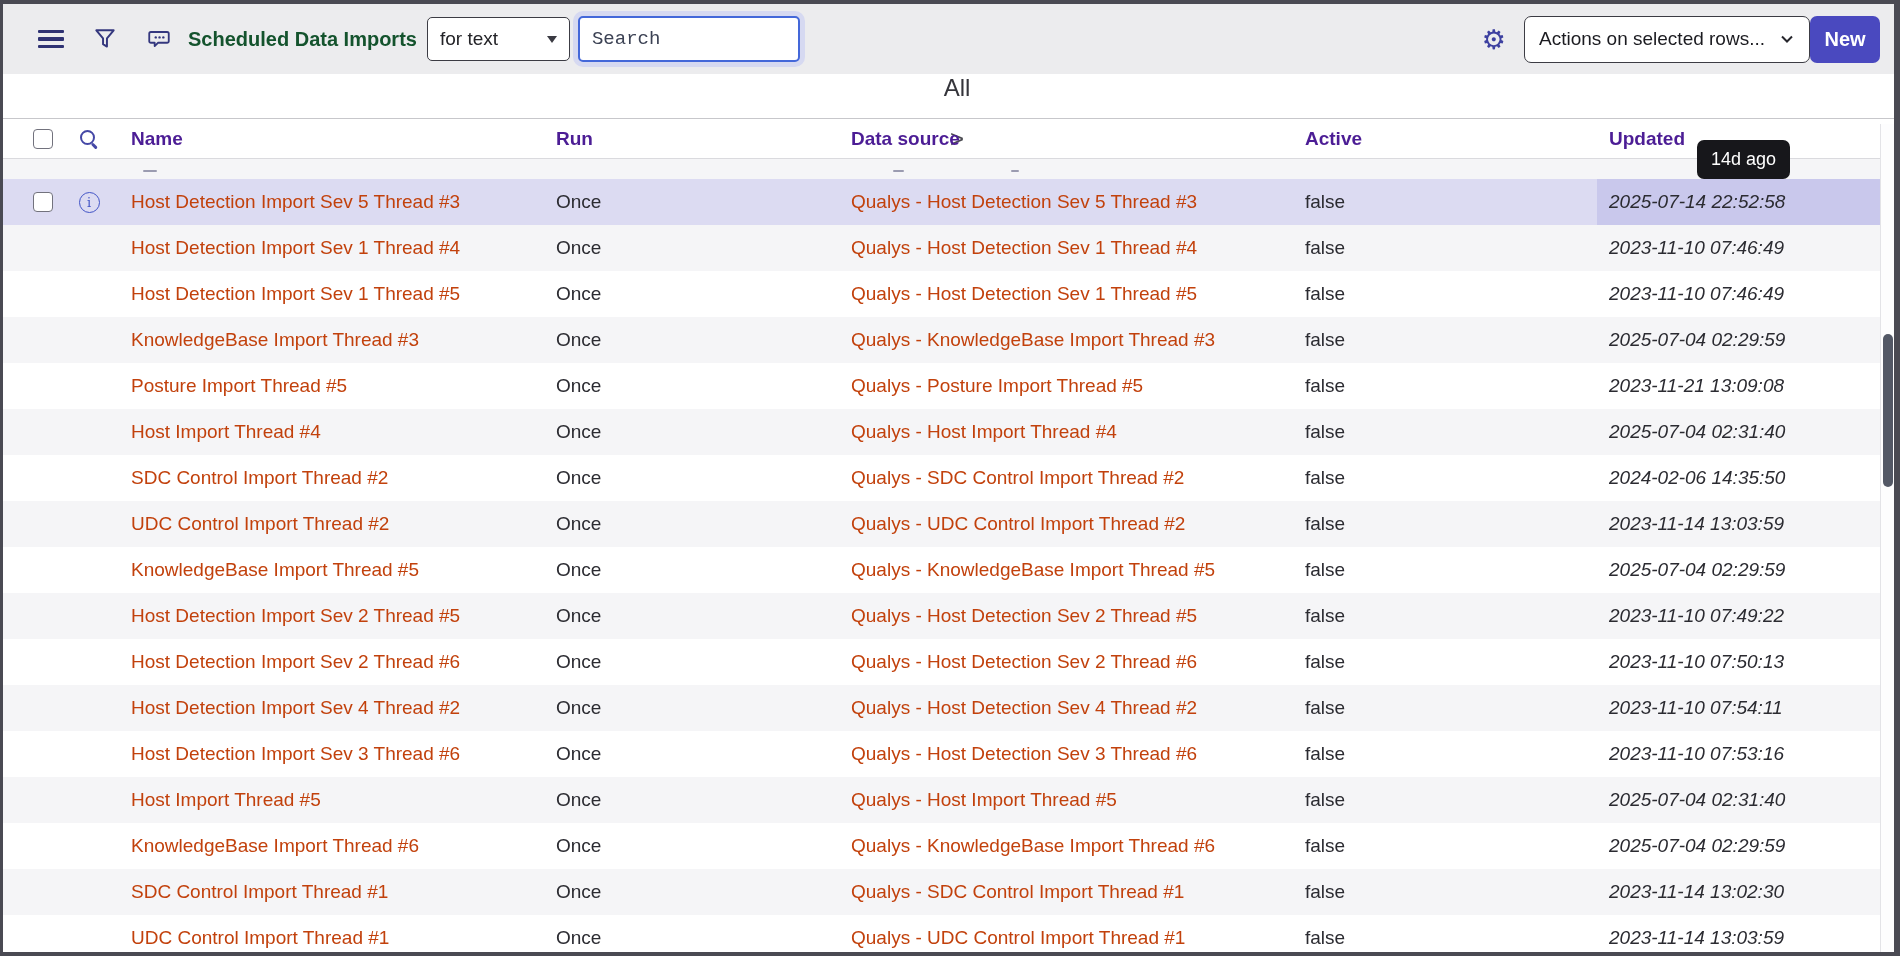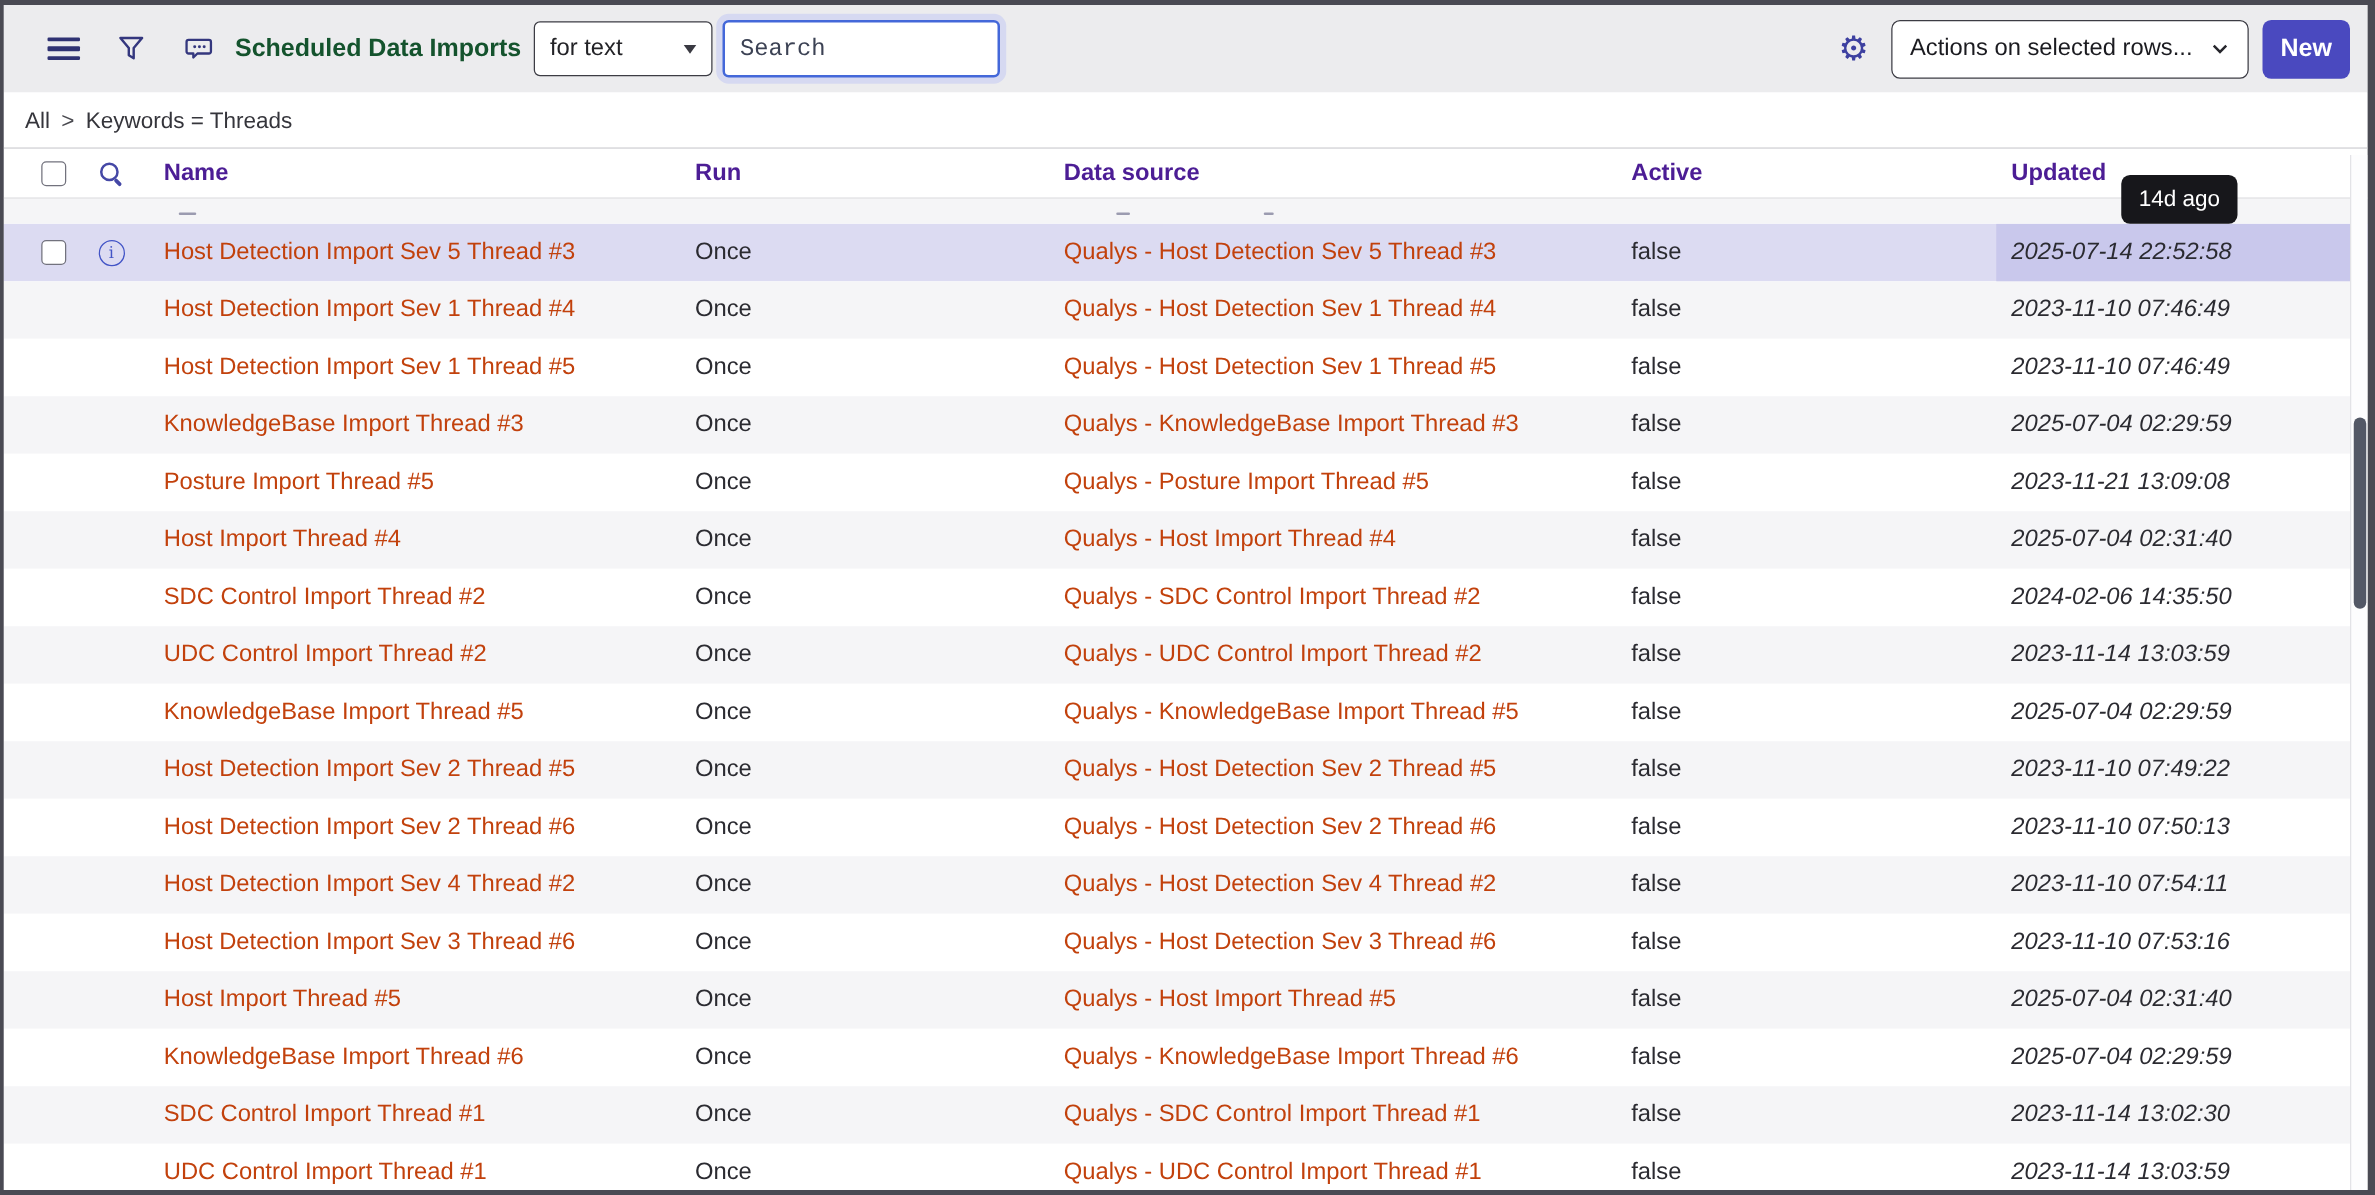--- a/index.html
+++ b/index.html
@@ -19,25 +19,25 @@
     font-size:19px;color:#232327;padding:0 12px;cursor:pointer;flex:0 0 auto;}
   .scope-caret{width:0;height:0;border-left:5px solid transparent;border-right:5px solid transparent;border-top:7px solid #3a3a42;}
   .search-input{width:222px;height:46px;box-sizing:border-box;margin-left:8px;
     border:2.5px solid #4468d9;border-radius:5px;box-shadow:0 0 0 5px #d6d9f1;
     font-size:19px;color:#3c4254;padding:0 12px;outline:none;background:#fff;font-family:Liberation Mono, monospace;flex:0 0 auto;}
   .search-input::placeholder{color:#3c4254;opacity:1;}
   .gear{margin-left:auto;font-family:"DejaVu Sans",sans-serif;font-size:27px;color:#3d40a0;line-height:1;cursor:pointer;flex:0 0 auto;}
   .actions-select{display:flex;align-items:center;justify-content:space-between;width:286px;height:47px;margin-left:18px;
     background:#fff;border:1.5px solid #3c3c44;border-radius:7px;box-sizing:border-box;
     font-size:19px;color:#1b1b20;padding:0 14px;cursor:pointer;flex:0 0 auto;}
-  .new-btn{width:70px;height:47px;margin-left:11px;background:#4a49bf;color:#fff;border:none;border-radius:7px;
+  .new-btn{width:70px;height:47px;background:#4a49bf;color:#fff;border:none;border-radius:7px;
     font-size:20px;font-weight:700;cursor:pointer;font-family:"Liberation Sans",sans-serif;flex:0 0 auto;}
   
   .breadcrumb{height:45px;background:#fff;border-bottom:1px solid #c7c7cb;display:flex;align-items:center;
-    padding-left:17px;font-size:18px;color:#35353b;gap:9px;box-sizing:border-box;}
+    padding-left:17px;font-size:24px;color:#35353b;gap:23px;box-sizing:border-box;flex-direction:column;}
   .crumb{cursor:pointer;}
   .crumb-sep{color:#4a4a50;}
   
   .grid{display:grid;grid-template-columns:56px 60px 425px 295px 454px 304px 1fr;align-items:center;}
   .thead{height:40px;background:#fff;border-bottom:1px solid #dadade;font-weight:700;font-size:19px;color:#4c1d95;box-sizing:border-box;}
   .th{padding-left:12px;cursor:pointer;white-space:nowrap;}
   .cb-cell{display:flex;align-items:center;padding-left:30px;}
   .checkbox{width:20px;height:20px;background:#fff;border:1.5px solid #72727d;border-radius:4px;box-sizing:border-box;cursor:pointer;}
   .icon-cell{display:flex;align-items:center;justify-content:center;}
   .search-glyph{position:relative;width:22px;height:22px;cursor:pointer;}

